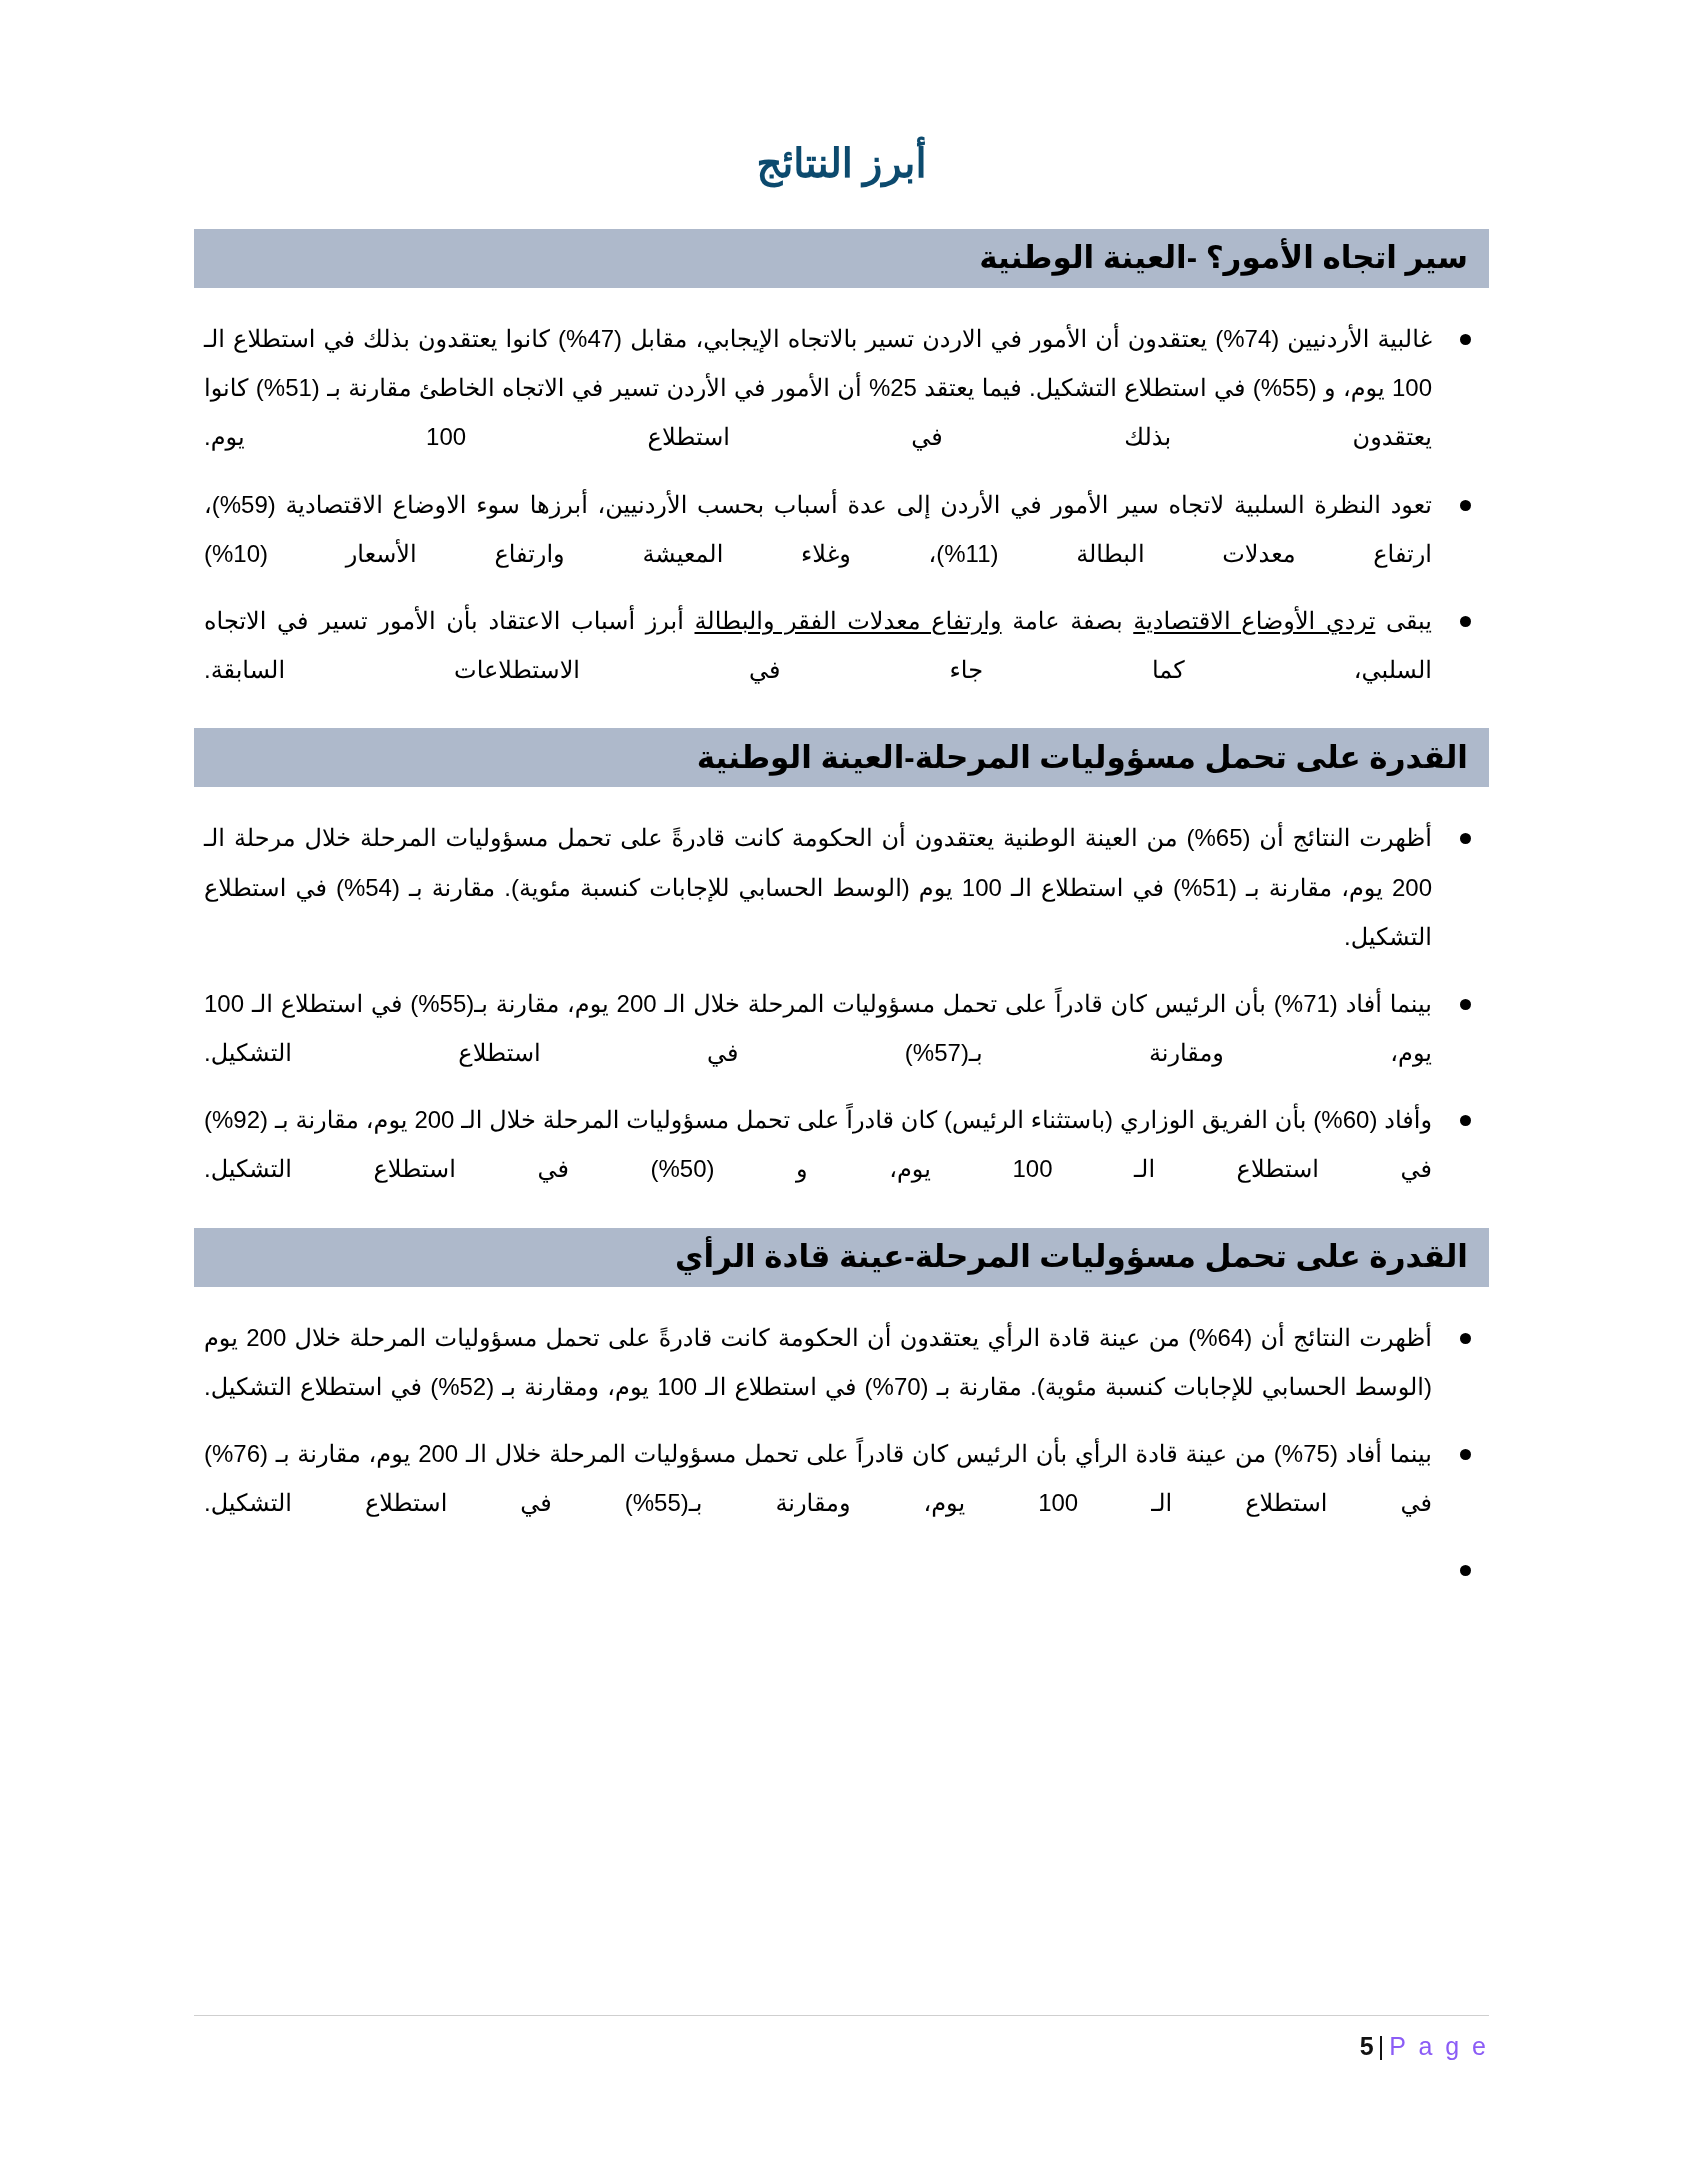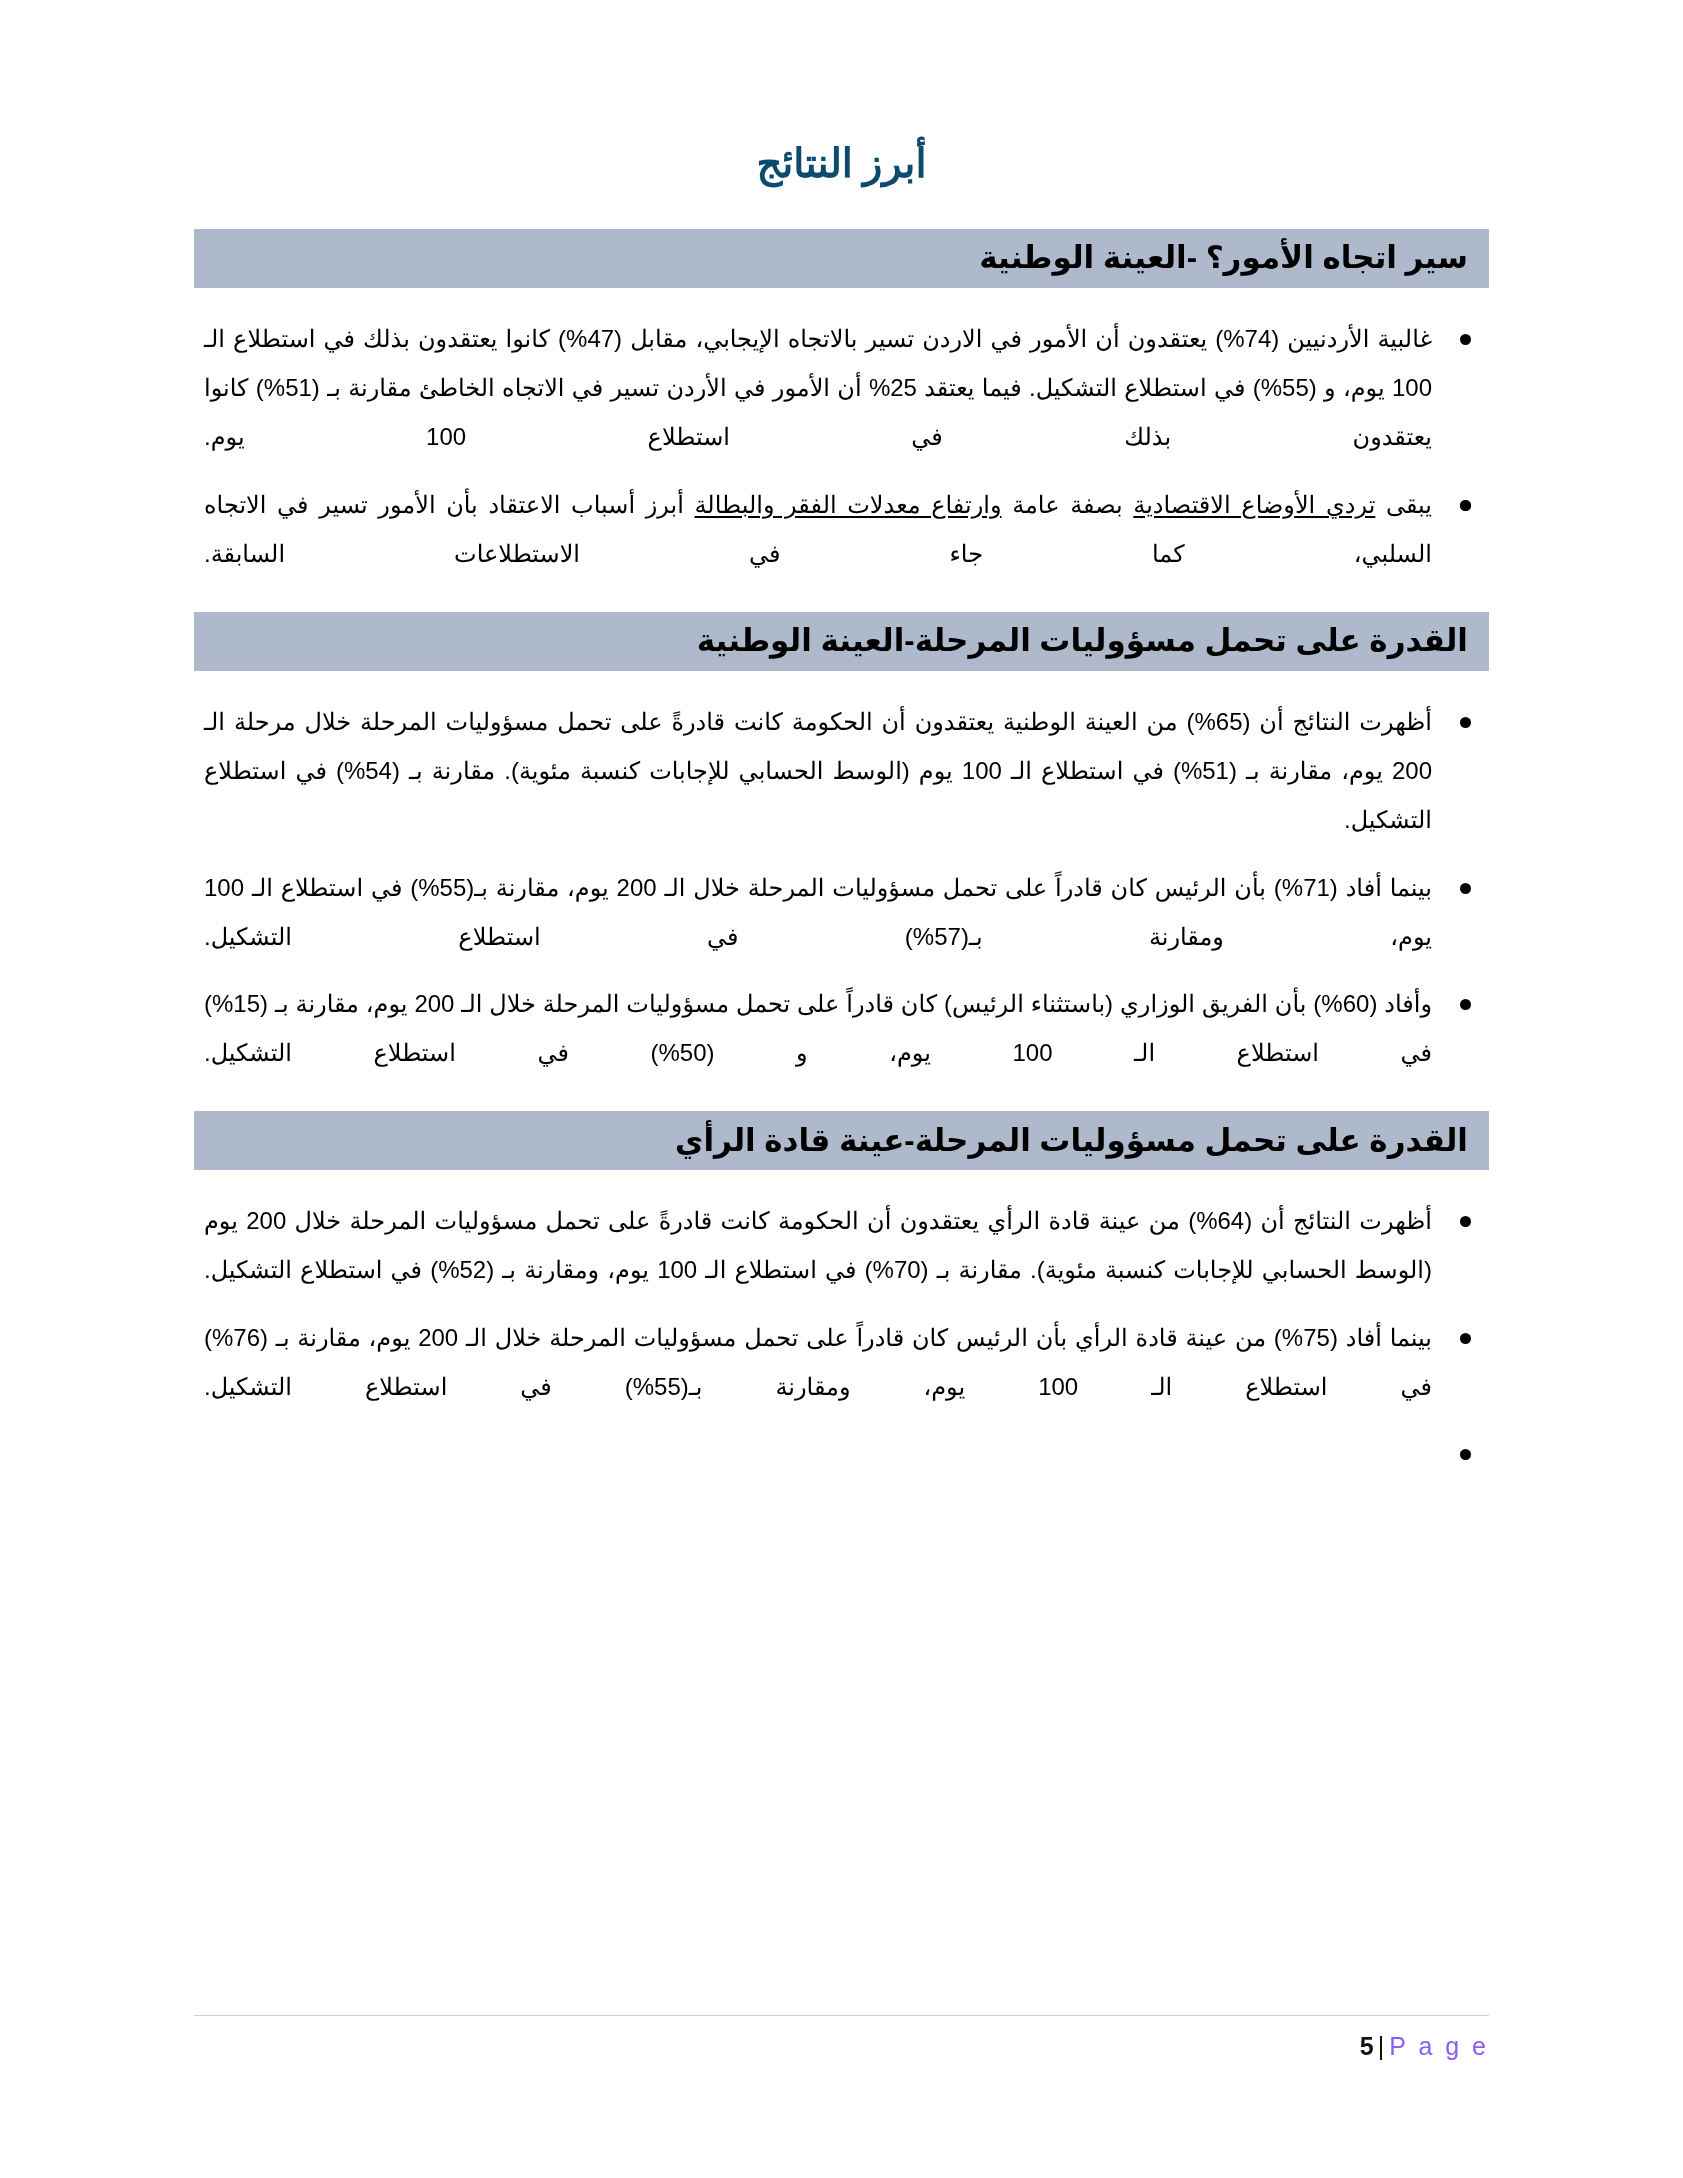--- a/index.html
+++ b/index.html
@@ -139,20 +139,21 @@
       <span class="section-band-title">سير اتجاه الأمور؟  -العينة الوطنية</span>
     </div>
 
     <ul class="bullets">
       <li>
         <span class="bullet-dot"></span>
         <span>غالبية الأردنيين (74%) يعتقدون أن الأمور في الاردن تسير بالاتجاه الإيجابي، مقابل (47%) كانوا يعتقدون بذلك في استطلاع الـ 100 يوم، و (55%) في استطلاع التشكيل. فيما يعتقد 25% أن الأمور في الأردن تسير في الاتجاه الخاطئ مقارنة بـ (51%) كانوا يعتقدون بذلك في استطلاع 100 يوم.</span>
       </li>
       <li>
         <span class="bullet-dot"></span>
+        <span>تعود النظرة السلبية لاتجاه سير الأمور في الأردن إلى عدة أسباب بحسب الأردنيين، أبرزها سوء الاوضاع الاقتصادية (59%)، ارتفاع معدلات البطالة (11%)، وغلاء المعيشة وارتفاع الأسعار (10%)</span>
       </li>
       <li>
         <span class="bullet-dot"></span>
         <span><span>يبقى </span><u class="ul">تردي الأوضاع الاقتصادية</u><span> بصفة عامة </span><u class="ul">وارتفاع معدلات الفقر والبطالة</u><span> أبرز أسباب الاعتقاد بأن الأمور تسير في الاتجاه السلبي، كما جاء في الاستطلاعات السابقة.</span></span>
       </li>
     </ul>
 
     <div class="section-band">
       <span class="section-band-title">القدرة على تحمل مسؤوليات المرحلة-العينة الوطنية</span>
     </div>
@@ -161,21 +162,21 @@
       <li>
         <span class="bullet-dot"></span>
         <span>أظهرت النتائج أن (65%) من العينة الوطنية يعتقدون أن الحكومة كانت قادرةً على تحمل مسؤوليات المرحلة خلال مرحلة الـ 200 يوم، مقارنة بـ (51%) في استطلاع الـ 100 يوم (الوسط الحسابي للإجابات كنسبة مئوية). مقارنة بـ (54%) في استطلاع التشكيل.</span>
       </li>
       <li>
         <span class="bullet-dot"></span>
         <span>بينما أفاد (71%) بأن الرئيس كان قادراً على تحمل مسؤوليات المرحلة خلال الـ 200 يوم، مقارنة بـ(55%) في استطلاع الـ 100 يوم، ومقارنة بـ(57%) في استطلاع التشكيل.</span>
       </li>
       <li>
         <span class="bullet-dot"></span>
-        <span>وأفاد (60%) بأن الفريق الوزاري (باستثناء الرئيس) كان قادراً على تحمل مسؤوليات المرحلة خلال الـ 200 يوم، مقارنة بـ (15%) في استطلاع الـ 100 يوم، و (50%) في استطلاع التشكيل.</span>
+        <span>وأفاد (60%) بأن الفريق الوزاري (باستثناء الرئيس) كان قادراً على تحمل مسؤوليات المرحلة خلال الـ 200 يوم، مقارنة بـ (92%) في استطلاع الـ 100 يوم، و (50%) في استطلاع التشكيل.</span>
       </li>
     </ul>
 
     <div class="section-band">
       <span class="section-band-title">القدرة على تحمل مسؤوليات المرحلة-عينة قادة الرأي</span>
     </div>
 
     <ul class="bullets">
       <li>
         <span class="bullet-dot"></span>

